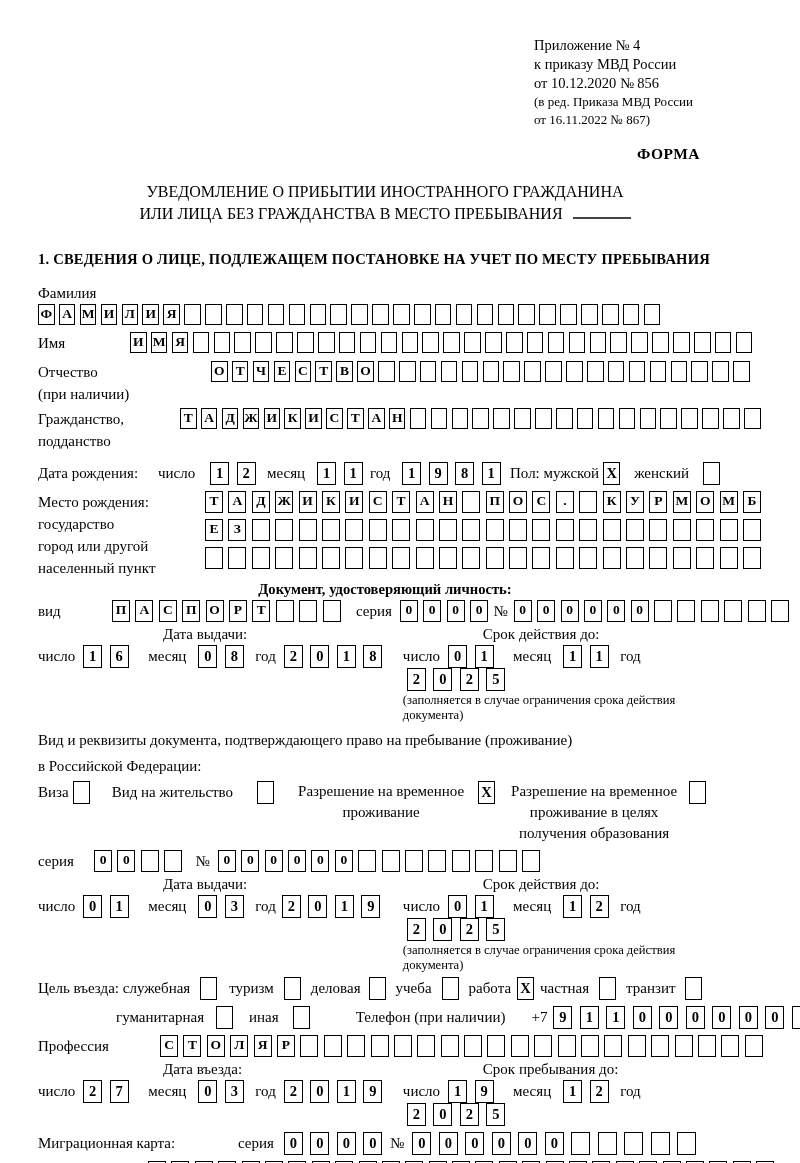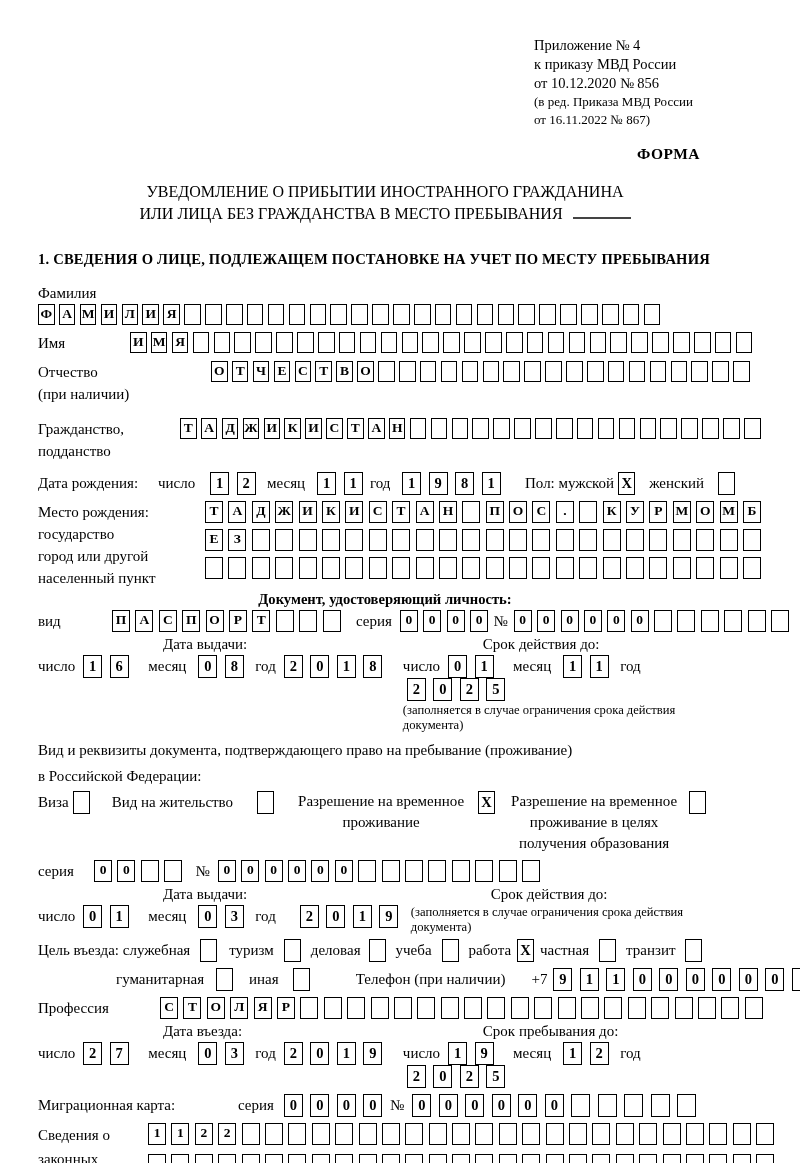--- a/index.html
+++ b/index.html
@@ -64,37 +64,37 @@
   </div>
 
   <div class="row">
     <span class="lbl" style="width:173px">
       <span>Отчество</span><br>
       <span>(при наличии)</span>
     </span>
     <span class="cells"><span class="cell">О</span><span class="cell">Т</span><span class="cell">Ч</span><span class="cell">Е</span><span class="cell">С</span><span class="cell">Т</span><span class="cell">В</span><span class="cell">О</span><span class="cell"></span><span class="cell"></span><span class="cell"></span><span class="cell"></span><span class="cell"></span><span class="cell"></span><span class="cell"></span><span class="cell"></span><span class="cell"></span><span class="cell"></span><span class="cell"></span><span class="cell"></span><span class="cell"></span><span class="cell"></span><span class="cell"></span><span class="cell"></span><span class="cell"></span><span class="cell"></span></span>
   </div>
 
-  <div class="row" style="margin-top:13px">
+  <div class="row" style="margin-top:3px">
     <span class="lbl" style="width:142px">
       <span>Гражданство,</span><br>
       <span>подданство</span>
     </span>
     <span class="cells"><span class="cell">Т</span><span class="cell">А</span><span class="cell">Д</span><span class="cell">Ж</span><span class="cell">И</span><span class="cell">К</span><span class="cell">И</span><span class="cell">С</span><span class="cell">Т</span><span class="cell">А</span><span class="cell">Н</span><span class="cell"></span><span class="cell"></span><span class="cell"></span><span class="cell"></span><span class="cell"></span><span class="cell"></span><span class="cell"></span><span class="cell"></span><span class="cell"></span><span class="cell"></span><span class="cell"></span><span class="cell"></span><span class="cell"></span><span class="cell"></span><span class="cell"></span><span class="cell"></span><span class="cell"></span></span>
   </div>
 
   <div class="row mt10 d">
     <span class="lbl" style="width:120px">Дата рождения:</span>
     <span class="lbl" style="width:52px">число</span>
     <span class="cells"><span class="cell">1</span><span class="cell">2</span></span>
     <span class="lbl" style="width:50px;margin-left:4px">месяц</span>
     <span class="cells"><span class="cell">1</span><span class="cell">1</span></span>
     <span class="lbl" style="width:32px">год</span>
     <span class="cells"><span class="cell">1</span><span class="cell">9</span><span class="cell">8</span><span class="cell">1</span></span>
-    <span class="lbl" style="margin-left:17px">Пол: мужской</span>
+    <span class="lbl" style="margin-left:2px">Пол: мужской</span>
     <span class="cells cb" style="margin-left:4px"><span class="cell">X</span></span>
     <span class="lbl" style="margin-left:14px">женский</span>
     <span class="cells cb" style="margin-left:14px"><span class="cell"></span></span>
   </div>
 
   <div class="row mt6">
     <span class="lbl" style="width:167px">
       <span>Место рождения:</span><br>
       <span>государство</span><br>
       <span>город или другой</span><br>
@@ -174,25 +174,33 @@
 
   <div class="row mt4">
     <div style="width:390px">
       <div class="dtitle" style="margin-left:125px">Дата выдачи:</div>
       <div class="d mt2">
         <span class="lbl">число</span>
         <span class="cells" style="margin-left:4px"><span class="cell">0</span><span class="cell">1</span></span>
         <span class="lbl" style="margin-left:8px">месяц</span>
         <span class="cells" style="margin-left:8px"><span class="cell">0</span><span class="cell">3</span></span>
         <span class="lbl">год</span>
-        <span class="cells" style="margin-left:20px"><span class="cell">2</span><span class="cell">0</span><span class="cell">1</span><span class="cell">9</span></span>
+        <span class="cells" style="margin-left:2px"><span class="cell">2</span><span class="cell">0</span><span class="cell">1</span><span class="cell">9</span></span>
       </div>
     </div>
     <div>
       <div class="dtitle" style="margin-left:80px">Срок действия до:</div>
+      <div class="d mt2">
+        <span class="lbl">число</span>
+        <span class="cells" style="margin-left:4px"><span class="cell">0</span><span class="cell">1</span></span>
+        <span class="lbl" style="margin-left:8px">месяц</span>
+        <span class="cells" style="margin-left:8px"><span class="cell">1</span><span class="cell">2</span></span>
+        <span class="lbl">год</span>
+        <span class="cells" style="margin-left:4px"><span class="cell">2</span><span class="cell">0</span><span class="cell">2</span><span class="cell">5</span></span>
+      </div>
       <div class="note mt2">(заполняется в случае ограничения срока действия документа)</div>
     </div>
   </div>
 
   <div class="row mt4">
     <span class="lbl">Цель въезда: служебная</span>
     <span class="cells cb" style="margin-left:10px"><span class="cell"></span></span>
     <span class="lbl" style="margin-left:12px">туризм</span>
     <span class="cells cb" style="margin-left:10px"><span class="cell"></span></span>
     <span class="lbl" style="margin-left:10px">деловая</span>

